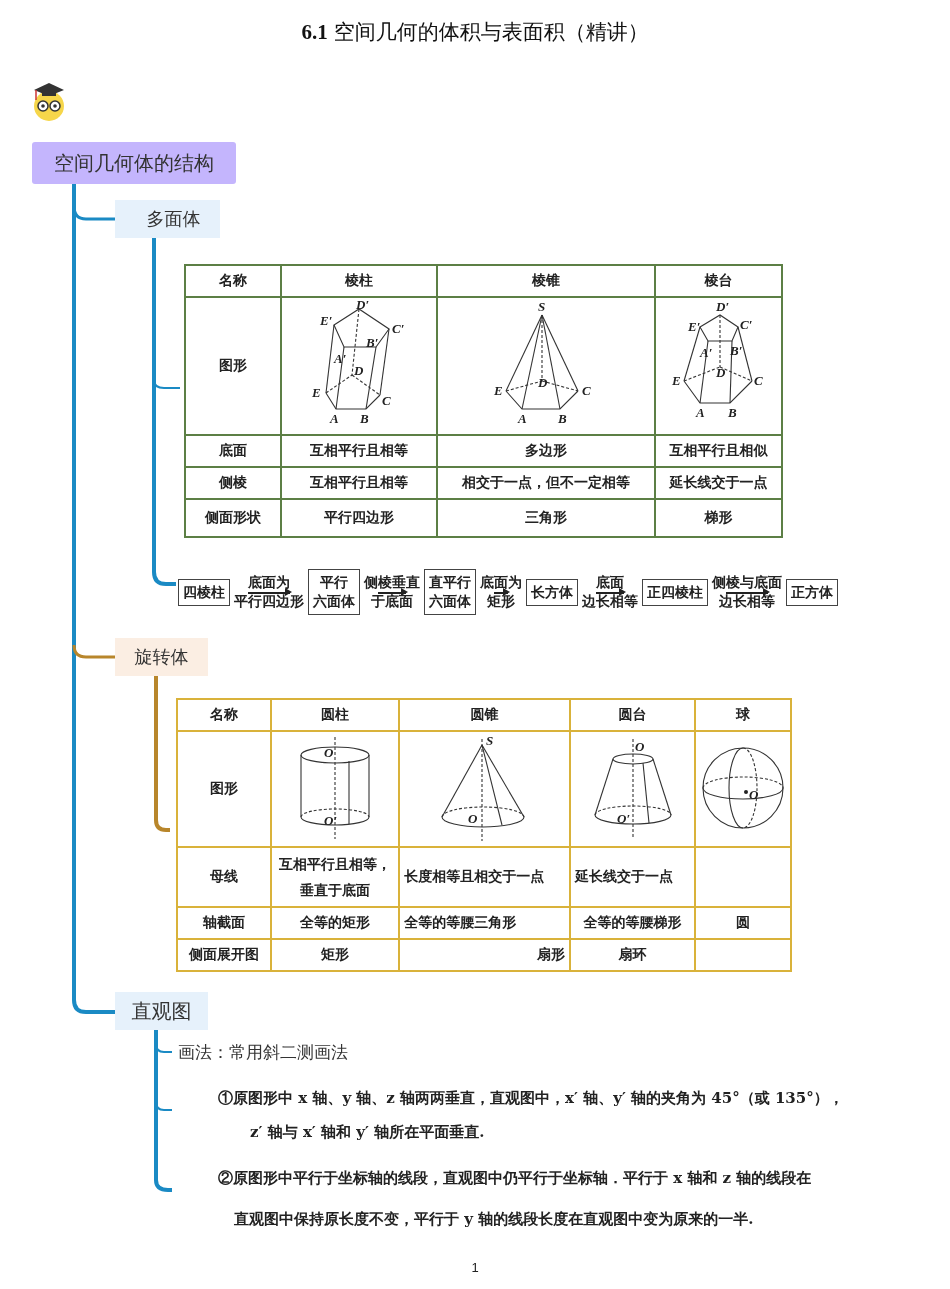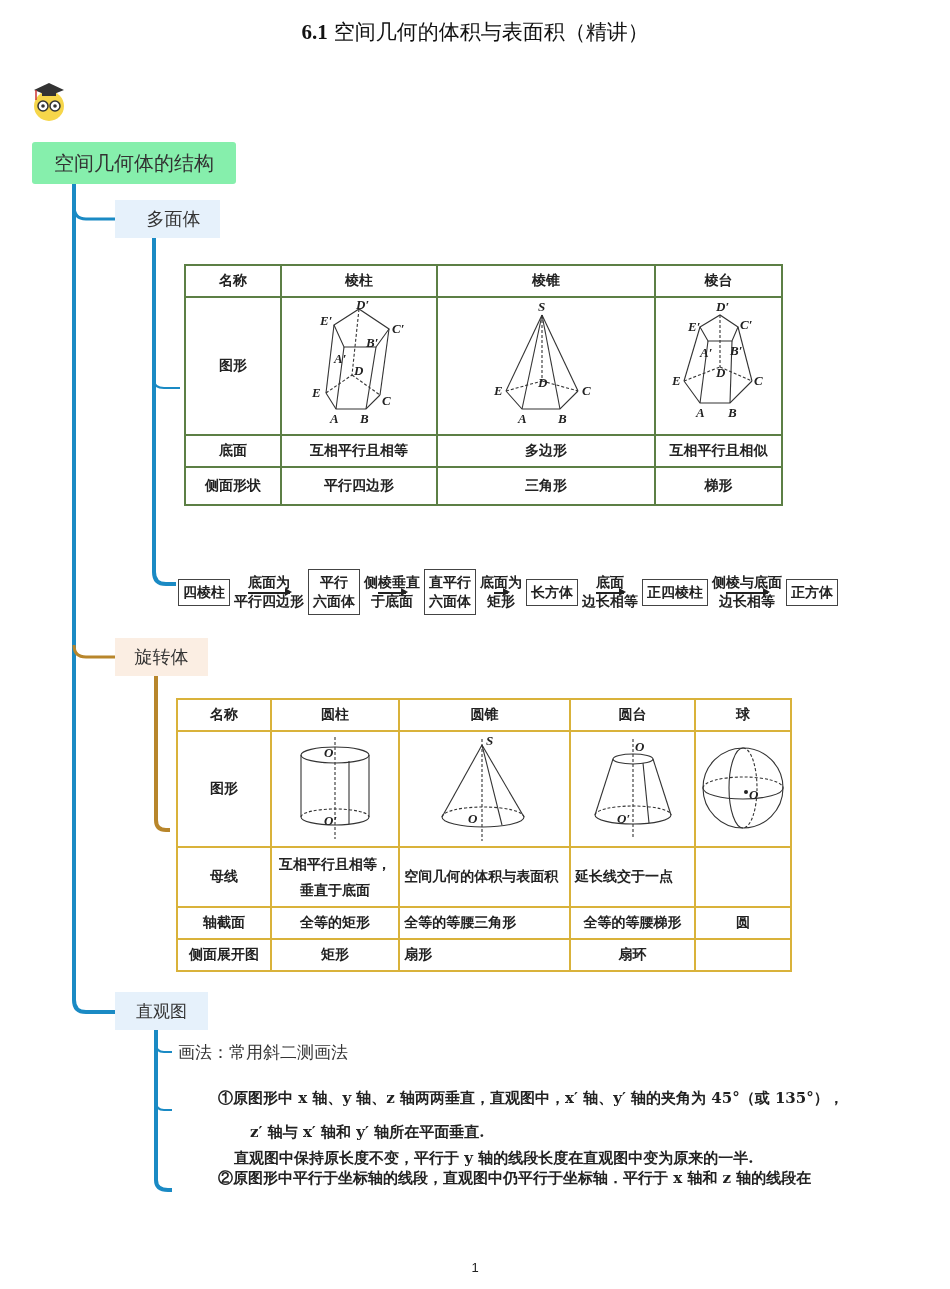--- a/index.html
+++ b/index.html
@@ -8,25 +8,25 @@
   .abs { position:absolute; }
   .title { left:0; width:950px; top:18px; text-align:center; font-size:21px;
            font-family:"DejaVu Sans","Liberation Sans",sans-serif; color:#111; }
   .title b { font-family:Liberation Serif, serif; font-weight:bold; margin-right:6px; }
   .logo { left:30px; top:78px; height:44px; display:flex; align-items:center; }
   .logo-text { font-size:33px; font-weight:bold; color:#3c6ac0; letter-spacing:6px;
                font-style:italic; font-family:"DejaVu Serif",serif; margin-left:8px;
                text-shadow:1px 1px 2px rgba(60,106,192,.4); }
   .node { background:#e6f1fb; font-family:"DejaVu Sans",sans-serif; color:#333;
           display:flex; align-items:center; justify-content:center; }
-  .root { left:32px; top:142px; width:204px; height:42px; background:#86efac;
+  .root { left:32px; top:142px; width:204px; height:42px; background:#c4b5fd;
           font-size:20px; border-radius:3px; }
   .n-poly { left:115px; top:200px; width:93px; height:38px; font-size:18px;padding-left:12px; }
   .n-rot { left:115px; top:638px; width:93px; height:38px; font-size:18px; background:#fbeee3; }
-  .n-view { left:115px; top:992px; width:93px; height:38px; font-size:17px; }
+  .n-view { left:115px; top:992px; width:93px; height:38px; font-size:20px; }
   table.g { border-collapse:collapse; position:absolute; font-size:14px; font-weight:bold; }
   table.g td { text-align:center; vertical-align:middle; padding:0 4px;border-radius:11px; }
   table.green td { border:2px solid #5c7f45; }
   table.gold td { border:2px solid #d9b23a; }
   .flow { left:176px; top:568px; height:48px; display:flex; align-items:center;
           font-size:14px; font-weight:bold; }
   .fbox { border:1.5px solid #444; padding:3px 4px; margin:0 2px; line-height:19px; text-align:center; }
   .farrow { display:flex; flex-direction:column; align-items:center; margin:0 2px;
             line-height:19px; position:relative; }
   .farrow .ln { position:absolute; left:14px; right:14px; top:19px; height:1.5px; background:#222; }
@@ -178,20 +178,26 @@
             </g>
       </svg>
     </td>
   </tr>
   <tr style="height:32px">
     <td>底面</td>
     <td>互相平行且相等</td>
     <td>多边形</td>
     <td>互相平行且相似</td>
   </tr>
+  <tr style="height:32px">
+    <td>侧棱</td>
+    <td>互相平行且相等</td>
+    <td>相交于一点，但不一定相等</td>
+    <td>延长线交于一点</td>
+  </tr>
   <tr style="height:38px">
     <td>侧面形状</td>
     <td>平行四边形</td>
     <td>三角形</td>
     <td>梯形</td>
   </tr>
 </tbody>
   </table>
 
 <div class="abs flow">
@@ -302,40 +308,40 @@
         </g>
         <circle cx="46" cy="59" r="2" fill="#222"></circle>
         <text x="49" y="66" fill="#222">O</text>
       </svg>
     </td>
   </tr>
   <tr style="height:60px">
     <td>母线</td>
     <td style="white-space:pre-line;line-height:26px">互相平行且相等，
 垂直于底面</td>
-    <td style="text-align:left">空间几何的体积与表面积</td>
+    <td style="text-align:left">长度相等且相交于一点</td>
     <td style="text-align:left">延长线交于一点</td>
     <td></td>
   </tr>
   <tr style="height:32px">
     <td>轴截面</td>
     <td>全等的矩形</td>
     <td style="text-align:left">全等的等腰三角形</td>
     <td>全等的等腰梯形</td>
     <td>圆</td>
   </tr>
   <tr style="height:32px">
     <td>侧面展开图</td>
     <td>矩形</td>
-    <td style="text-align:left">扇形</td>
+    <td style="text-align:right">扇形</td>
     <td>扇环</td>
     <td></td>
   </tr>
 </tbody>
   </table>
 
 <div class="abs txt-sans" style="left:178px;top:1041px;">画法：常用斜二测画法</div>
 <div class="abs rule" style="left:186px;top:1082px;">①原图形中 x 轴、y 轴、z 轴两两垂直，直观图中，x′ 轴、y′ 轴的夹角为 45°（或 135°），</div>
 <div class="abs rule" style="left:218px;top:1116px;">z′ 轴与 x′ 轴和 y′ 轴所在平面垂直.</div>
 <div class="abs rule" style="left:186px;top:1162px;">②原图形中平行于坐标轴的线段，直观图中仍平行于坐标轴．平行于 x 轴和 z 轴的线段在</div>
-<div class="abs rule" style="left:202px;top:1142px;text-align:center;">直观图中保持原长度不变，平行于 y 轴的线段长度在直观图中变为原来的一半.</div>
+<div class="abs rule" style="left:202px;top:1203px;text-align:center;">直观图中保持原长度不变，平行于 y 轴的线段长度在直观图中变为原来的一半.</div>
 
 <div class="abs pageno">1</div>
 
 </body></html>

